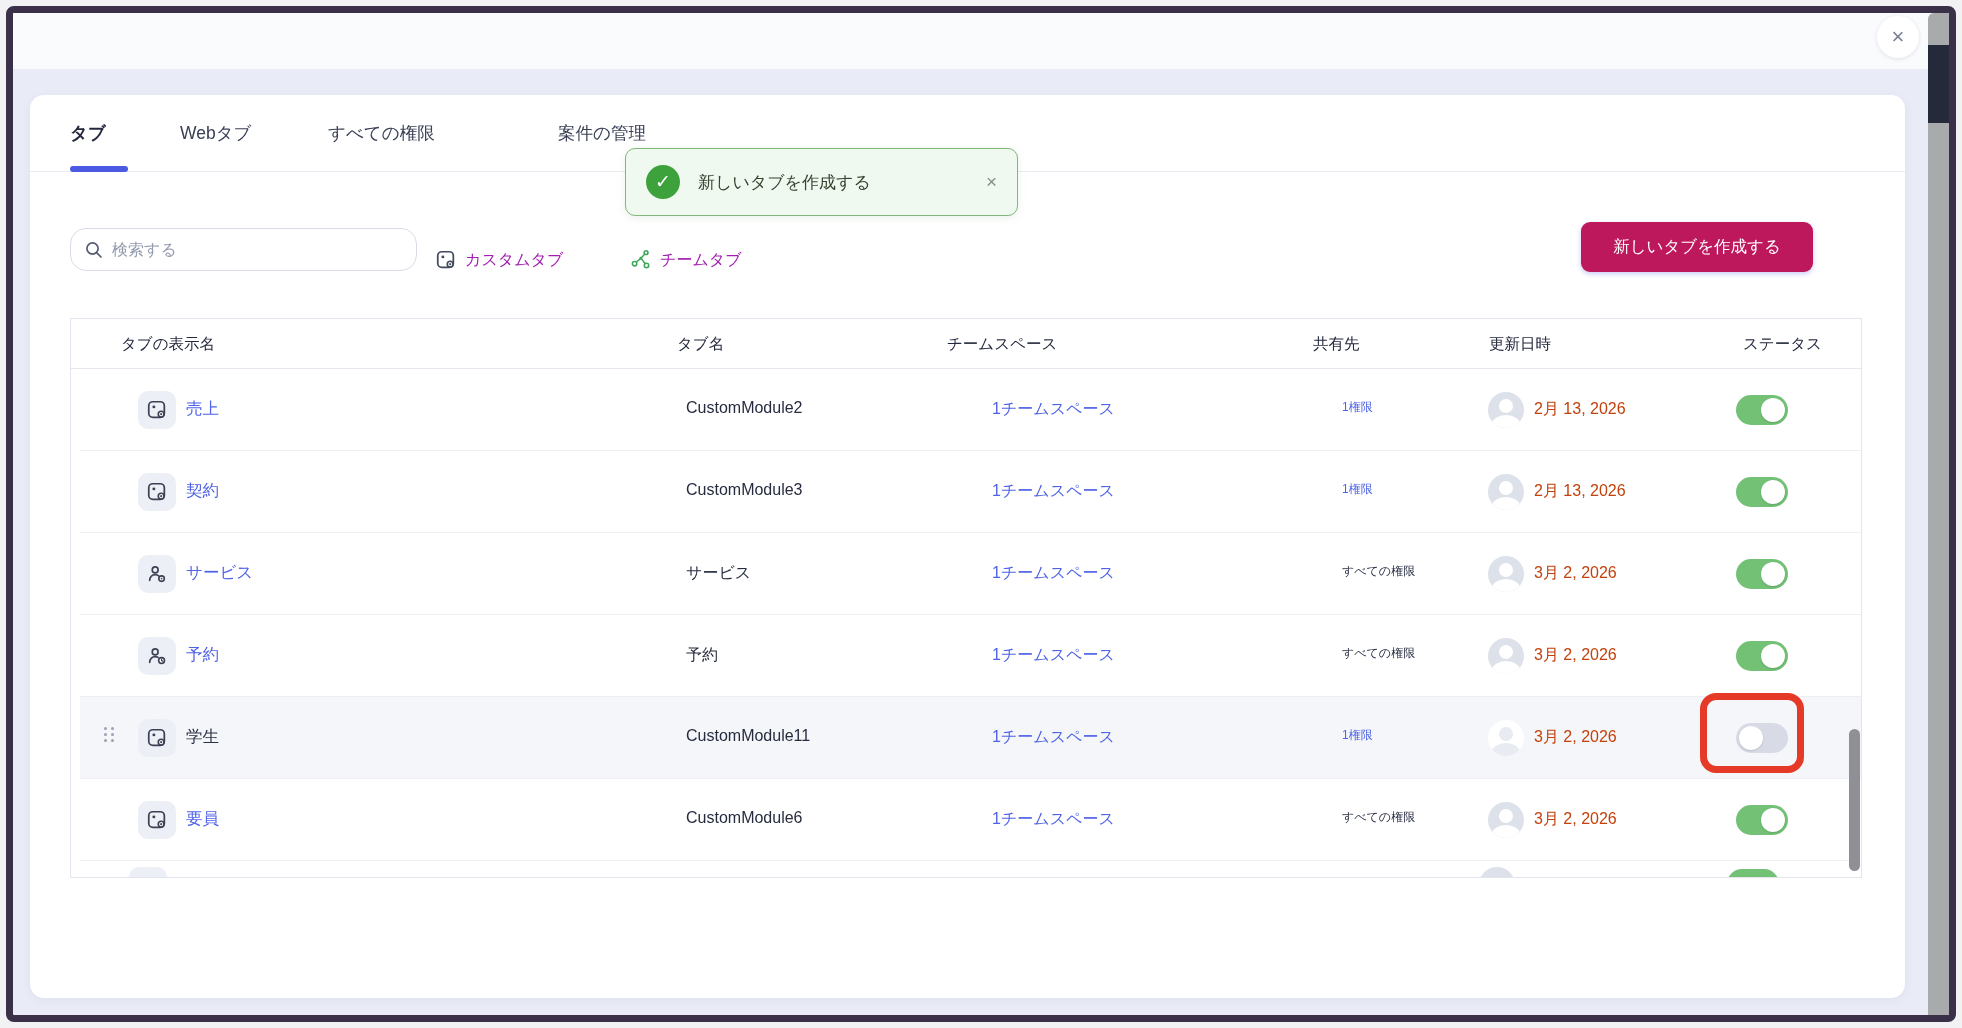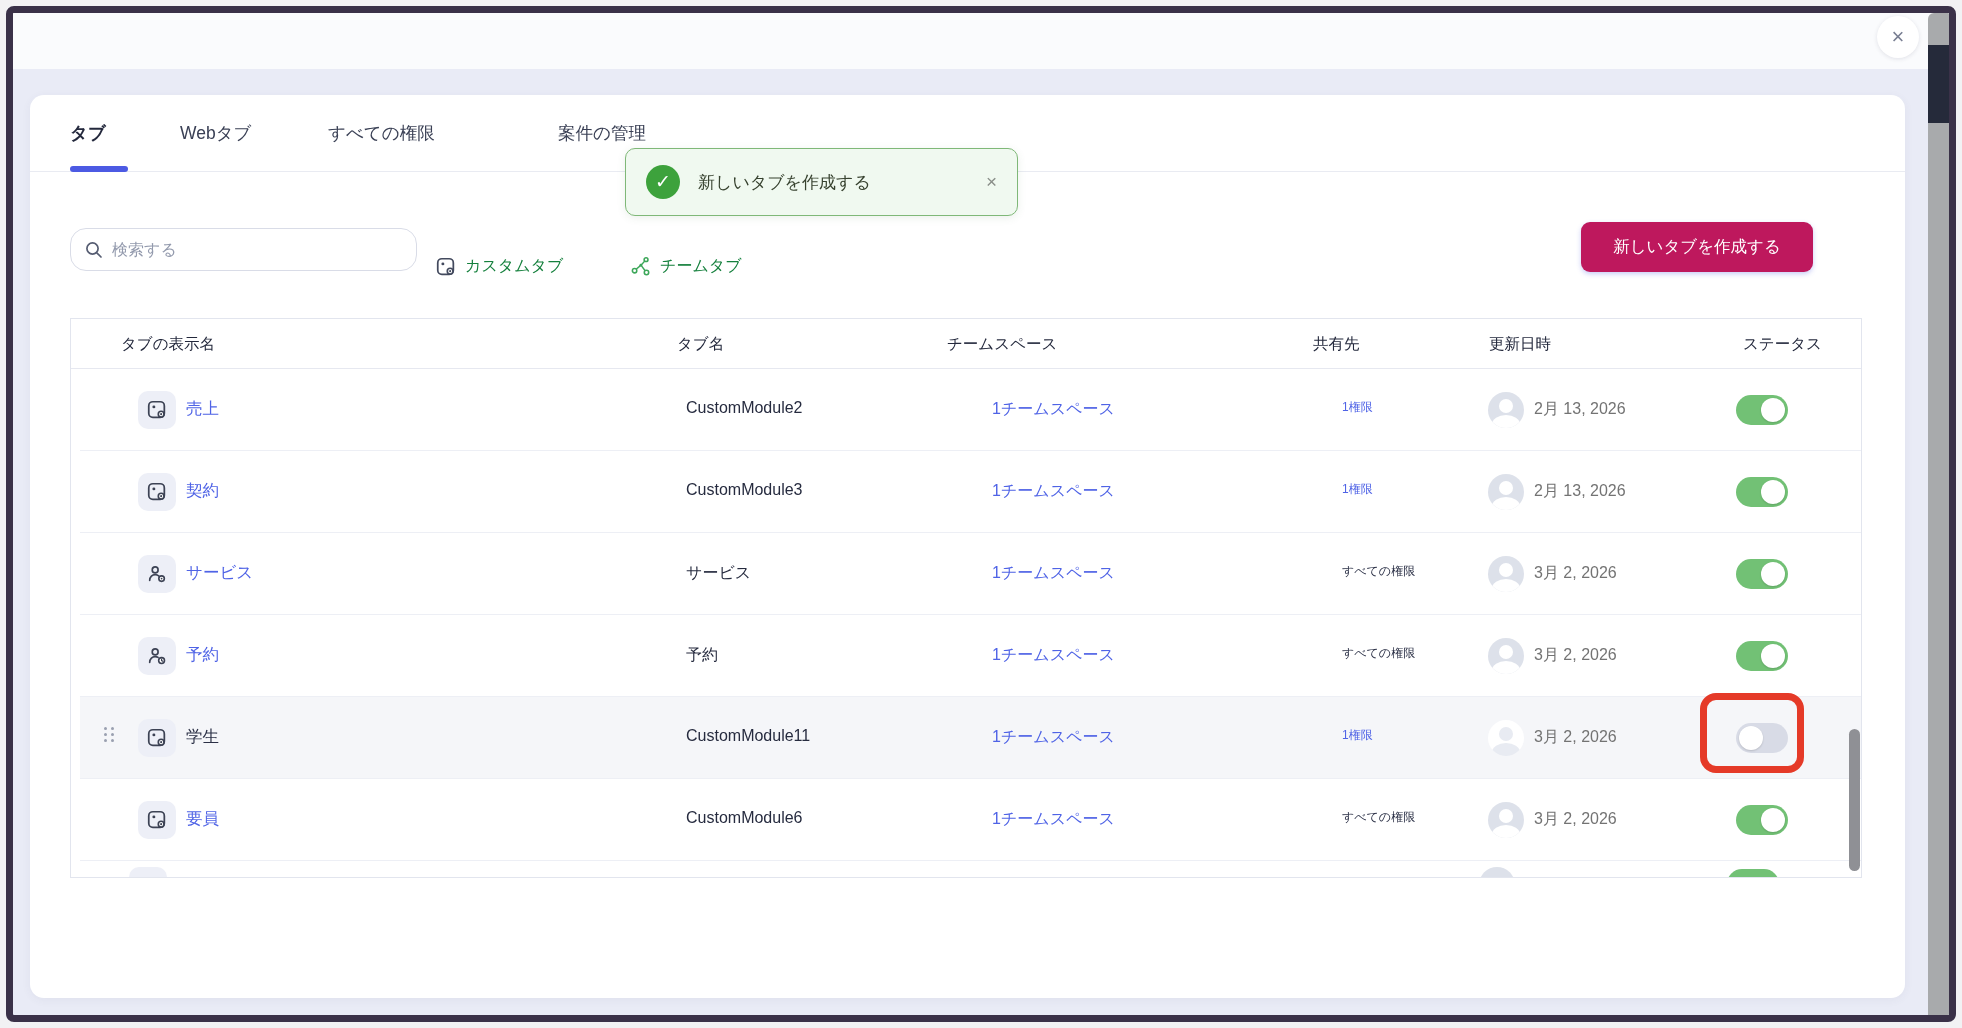--- a/index.html
+++ b/index.html
@@ -20,21 +20,21 @@
   
   .toast { position:absolute; left:595px; top:53px; width:393px; height:68px; background:#f0f9f0; border:1px solid #7fb878; border-radius:10px; box-shadow:0 2px 8px rgba(60,110,60,.10); display:flex; align-items:center; z-index:5; }
   .toast-check { width:34px; height:34px; border-radius:50%; background:#3da23c; color:#fff; font-size:19px; line-height:34px; text-align:center; margin-left:20px; flex:0 0 auto; }
   .toast-msg { font-size:17px; color:#37422f; margin-left:18px; }
   .toast-close { margin-left:auto; margin-right:20px; color:#8a8f89; font-size:19px; cursor:pointer; }
   
   .search-box { position:absolute; left:40px; top:133px; width:347px; height:43px; border:1px solid #d9dce7; border-radius:16px; background:#fff; display:flex; align-items:center; }
   .search-box svg { margin-left:14px; }
   .search-input { border:none; outline:none; font-size:16px; color:#3a4055; margin-left:9px; width:270px; background:transparent; font-family:inherit; }
   .search-input::placeholder { color:#939aad; }
-  .legend { position:absolute; top:150px; height:43px; display:flex; align-items:center; font-size:16px; color:#15803d; }
+  .legend { position:absolute; top:133px; height:43px; display:flex; align-items:flex-end; font-size:16px; color:#a21caf; }
   .legend .lbl { margin-left:8px; }
   .lg-custom { left:405px; }
   .lg-team { left:600px; }
   .create-btn { position:absolute; left:1551px; top:127px; width:232px; height:50px; background:#be185d; border:none; border-radius:9px; color:#ffffff; font-size:16.5px; font-family:inherit; cursor:pointer; box-shadow:0 2px 5px rgba(76,90,227,.30); }
   
   .table { position:absolute; left:40px; top:223px; width:1792px; height:560px; border:1px solid #e2e5ee; border-radius:0; overflow:hidden; background:#fff; }
   .thead { position:absolute; left:0; top:0; width:100%; height:50px; border-bottom:1px solid #e6e8f0; }
   .th { position:absolute; top:15px; font-size:15.5px; font-weight:500; color:#23283c; }
   .th0{left:50px}.th1{left:606px}.th2{left:876px}.th3{left:1242px}.th4{left:1418px}.th5{left:1672px}
   .row { position:absolute; left:9px; width:100%; height:82px; border-bottom:1px solid #edeff5; background:#fff;text-align:center; }
@@ -43,21 +43,21 @@
   .dname { position:absolute; left:106px; top:29px; font-size:16.5px; }
   .r-link { color:#4f63e6; text-decoration:none; cursor:pointer; }
   .r-plain { color:#2b3046; }
   .tabname { position:absolute; left:606px; top:30px; font-size:16px; color:#262b3f; }
   .teamspace { position:absolute; left:876px; top:30px; font-size:16px;margin-left:36px; }
   .shared { position:absolute; left:1242px; top:30px; font-size:12px;margin-left:20px; }
   .avatar { position:absolute; left:1408px; top:23px; width:36px; height:36px; border-radius:50%; background:#dde1ea; overflow:hidden; }
   .avatar .head { position:absolute; left:11px; top:7px; width:14px; height:14px; border-radius:50%; background:#ffffff; }
   .avatar .body { position:absolute; left:4px; top:23px; width:28px; height:18px; border-radius:50%; background:#ffffff; }
   .row.hover .avatar { background:#e6e9f1; }
-  .udate { position:absolute; left:1454px; top:30px; font-size:16px; color:#737373; }
+  .udate { position:absolute; left:1454px; top:30px; font-size:16px; color:#c2410c; }
   .toggle { position:absolute; left:1656px; top:26px; width:52px; height:30px; border-radius:15px; cursor:pointer; }
   .toggle.on { background:#72c175; }
   .toggle.off { background:#d8dbe6; }
   .knob { position:absolute; top:3px; width:24px; height:24px; border-radius:50%; background:#fff; box-shadow:0 1px 2px rgba(0,0,0,.15); }
   .toggle.on .knob { right:3px; }
   .toggle.off .knob { left:3px; }
   .drag-handle { position:absolute; left:24px; top:30px; width:12px; height:22px; display:grid; grid-template-columns:4px 4px; grid-auto-rows:4px; gap:2px 3px; cursor:grab; }
   .drag-handle i { width:3px; height:3px; border-radius:50%; background:#9aa0b0; }
   .red-box { position:absolute; left:1620px; top:-4px; width:104px; height:80px; border:7px solid #e53a28; border-radius:16px; z-index:4; }
   .tbl-scroll { position:absolute; left:1778px; top:410px; width:11px; height:142px; border-radius:6px; background:#8f9095; }

